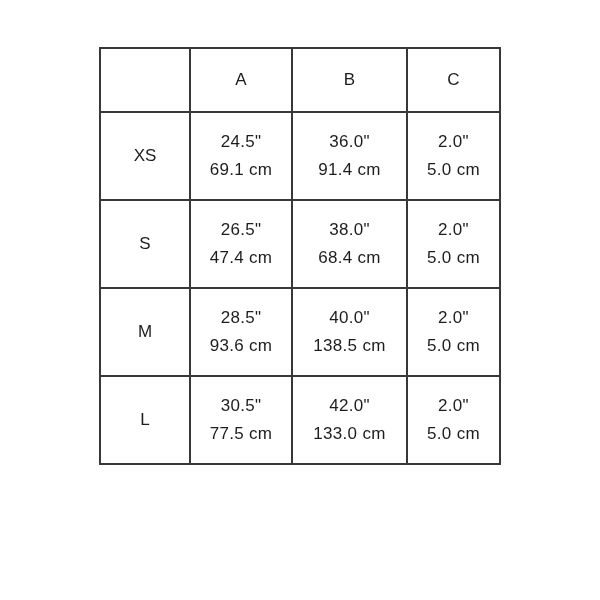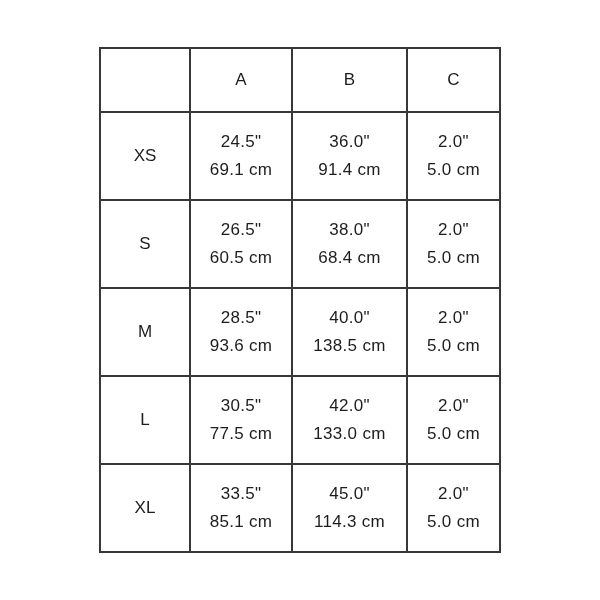--- a/index.html
+++ b/index.html
@@ -79,21 +79,21 @@
         </td>
         <td>
           <span class="line">2.0"</span>
           <span class="line">5.0 cm</span>
         </td>
       </tr>
       <tr class="data-row">
         <th>S</th>
         <td>
           <span class="line">26.5"</span>
-          <span class="line">60.5 cm</span>
+          <span class="line">47.4 cm</span>
         </td>
         <td>
           <span class="line">38.0"</span>
           <span class="line">68.4 cm</span>
         </td>
         <td>
           <span class="line">2.0"</span>
           <span class="line">5.0 cm</span>
         </td>
       </tr>
@@ -120,30 +120,15 @@
         </td>
         <td>
           <span class="line">42.0"</span>
           <span class="line">133.0 cm</span>
         </td>
         <td>
           <span class="line">2.0"</span>
           <span class="line">5.0 cm</span>
         </td>
       </tr>
-      <tr class="data-row">
-        <th>XL</th>
-        <td>
-          <span class="line">33.5"</span>
-          <span class="line">85.1 cm</span>
-        </td>
-        <td>
-          <span class="line">45.0"</span>
-          <span class="line">114.3 cm</span>
-        </td>
-        <td>
-          <span class="line">2.0"</span>
-          <span class="line">5.0 cm</span>
-        </td>
-      </tr>
     </tbody>
   </table>
 </div>
 
 </body></html>

